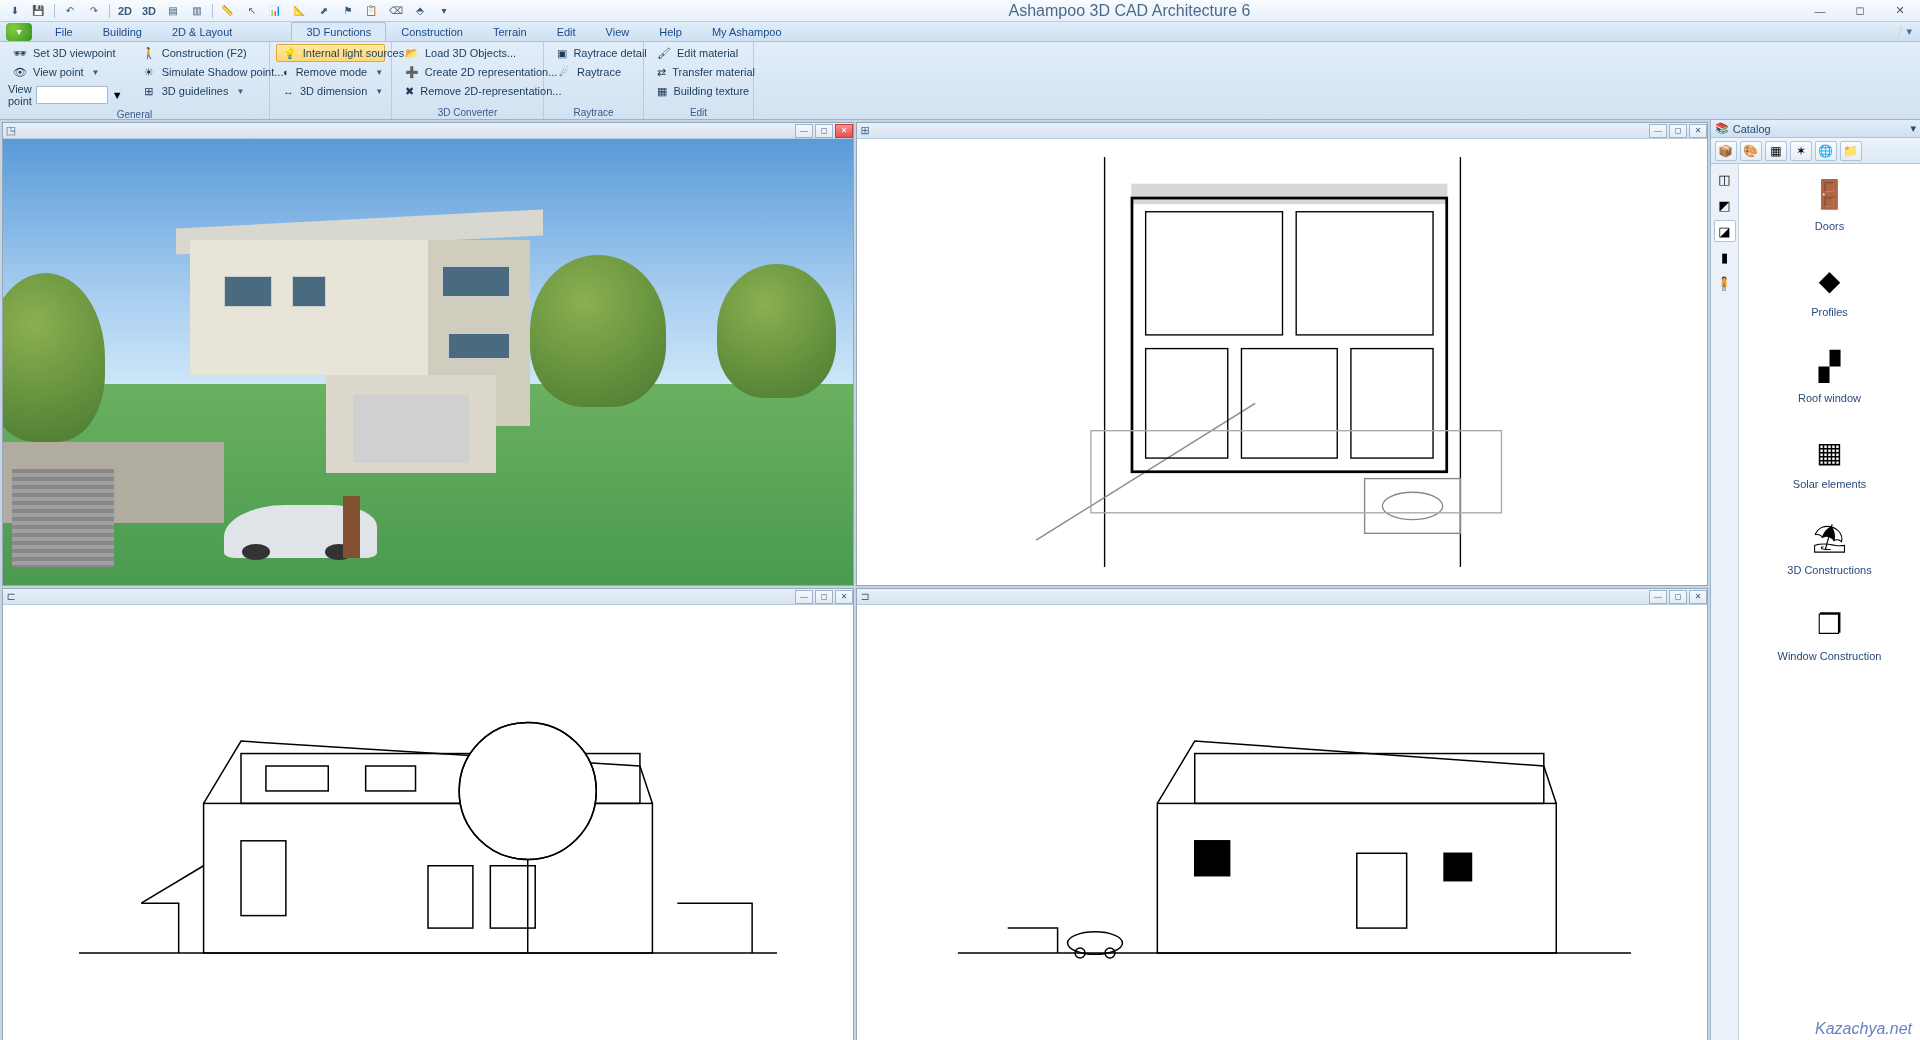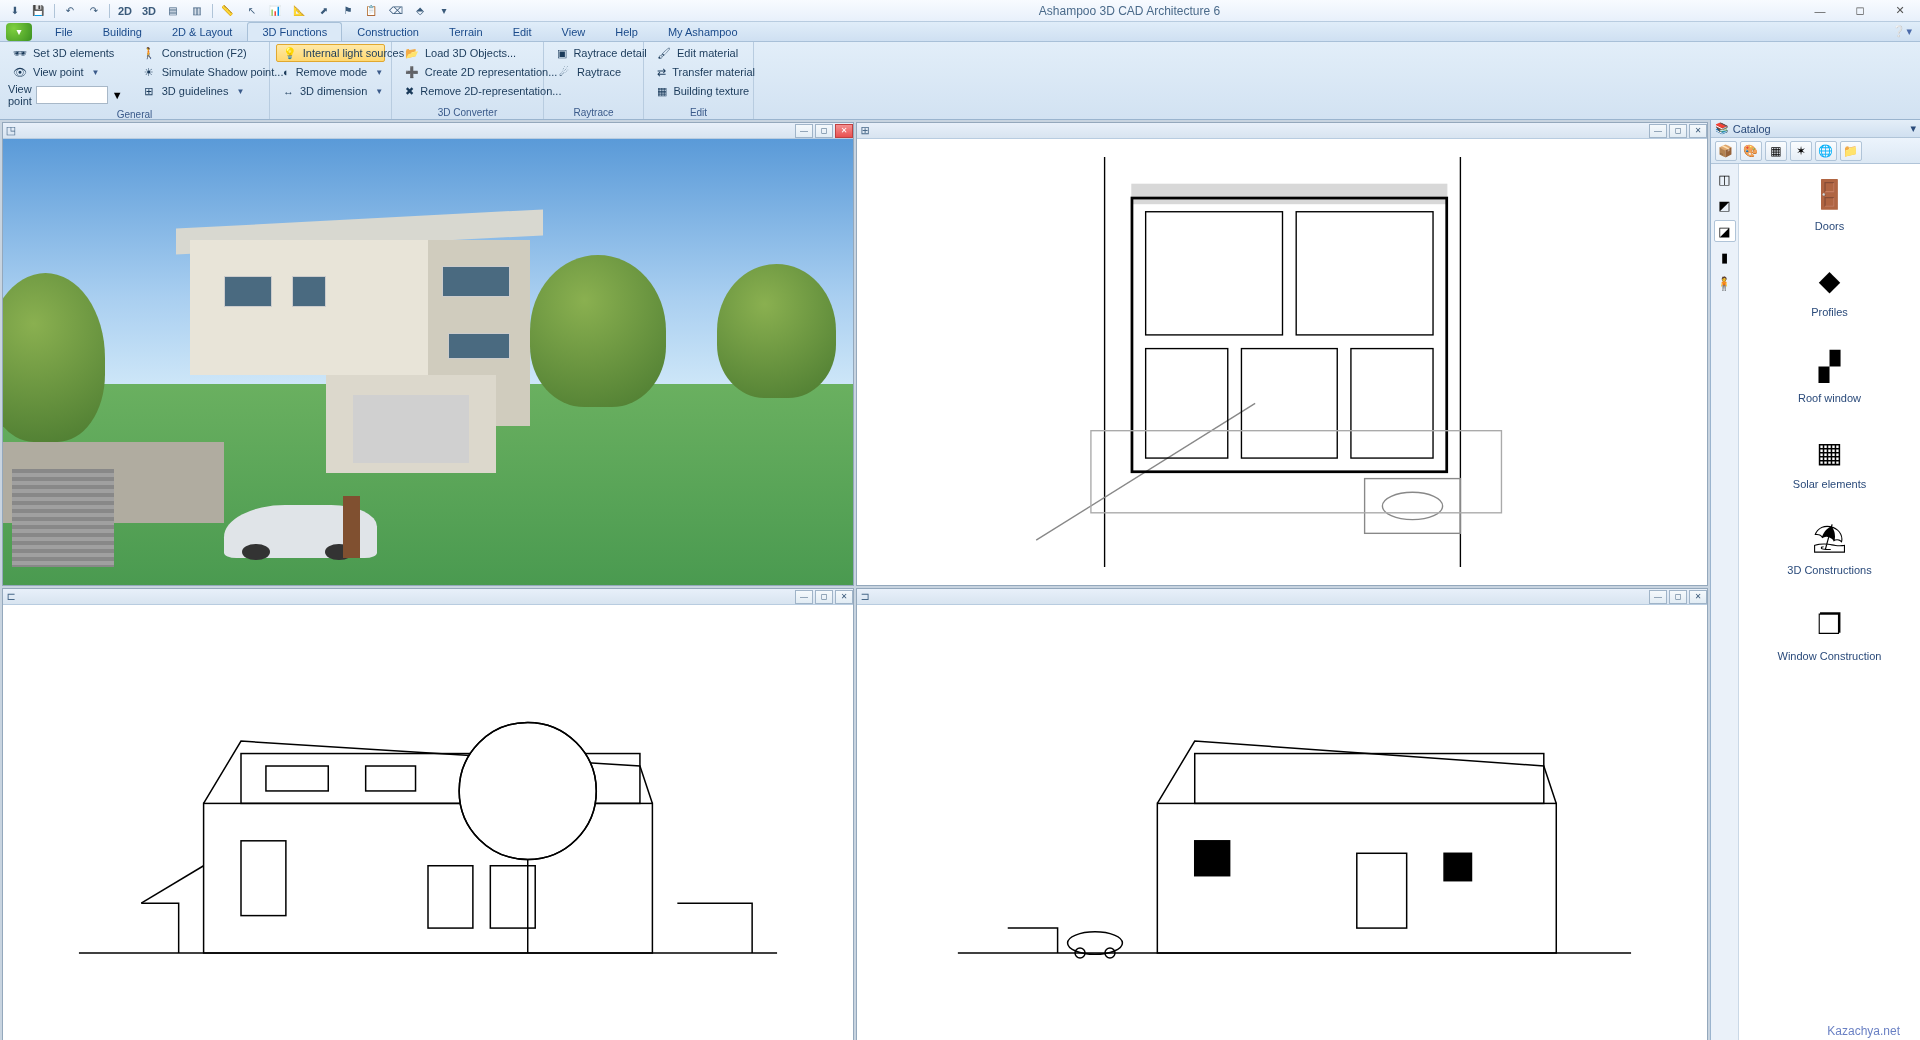--- a/index.html
+++ b/index.html
@@ -2,28 +2,28 @@
 <html><head>
 <meta charset="utf-8">
 <style>
 * { margin:0; padding:0; box-sizing:border-box; font-family:"Segoe UI",Tahoma,sans-serif; font-size:11px; user-select:none; }
 body { width:1920px; height:1040px; background:#fff; overflow:hidden; display:flex; flex-direction:column; }
 
 .titlebar { height:22px; background:linear-gradient(#f8fbff,#e8f0fb); border-bottom:1px solid #b8cce0; display:flex; align-items:center; }
 .qat { display:flex; align-items:center; gap:2px; padding:0 4px; }
 .qat-btn { width:22px; height:18px; display:flex; align-items:center; justify-content:center; border-radius:2px; cursor:pointer; font-size:10px; color:#3a5a7a; }
 .qat-sep { width:1px; height:14px; background:#b0c4d8; margin:0 2px; }
-.app-title { flex:1; text-align:center; color:#4a6a8a; font-size:12px; }
+.app-title { flex:1; text-align:center; color:#4a6a8a; font-size:16px; }
 .winbtns { display:flex; }
 .winbtn { width:40px; height:22px; display:flex; align-items:center; justify-content:center; color:#555; cursor:pointer; }
 
 .menubar { height:22px; background:linear-gradient(#e0edf9,#cfe0f2); display:flex; align-items:center; padding-left:6px; border-bottom:1px solid #a8c0d8; }
 .orb { width:26px; height:18px; background:radial-gradient(circle at 30% 30%,#7fd040,#3a9020); border-radius:4px; margin-right:8px; cursor:pointer; display:flex; align-items:center; justify-content:center; color:#fff; font-size:10px; }
 .menu-tab { padding:3px 14px; color:#1a4a8a; cursor:pointer; border:1px solid transparent; border-bottom:none; }
-.menu-tab.active { background:#dbe9f7; border-color:#a8c0d8; border-radius:3px 3px 0 0; }
+.menu-tab.active { background:#dbe9f7; border-color:#a8c0d8; border-radius:3px 3px 0 0;margin-left:44px; }
 .help-right { margin-left:auto; margin-right:8px; color:#4a6aaa; cursor:pointer; }
 
 .ribbon { height:78px; background:linear-gradient(#e2eef9,#d2e2f2); border-bottom:1px solid #9ab4ce; display:flex; }
 .rgroup { border-right:1px solid #b8cce0; display:flex; flex-direction:column; padding:2px 6px 0; }
 .rgroup-body { flex:1; display:flex; flex-direction:column; gap:1px; }
 .rgroup-label { text-align:center; color:#3a5a8a; font-size:10px; padding:1px 0; }
 .ritem { display:flex; align-items:center; gap:6px; padding:1px 6px; border:1px solid transparent; border-radius:2px; cursor:pointer; color:#1a3a5a; white-space:nowrap; }
 .ritem.lit { background:linear-gradient(#ffe9a8,#ffd870); border-color:#e0a830; }
 .ritem .ic { width:14px; height:14px; display:inline-flex; align-items:center; justify-content:center; font-size:11px; }
 .ritem .dd { margin-left:2px; color:#3a5a8a; font-size:8px; }
@@ -64,21 +64,21 @@
 .cat-tabs { height:26px; background:linear-gradient(#ecf4fc,#dce8f4); border-bottom:1px solid #b0c4d8; display:flex; align-items:center; gap:3px; padding:0 4px; }
 .cat-tab { width:22px; height:20px; border:1px solid #b0c4d8; background:linear-gradient(#fafcfe,#e6eef6); border-radius:2px; cursor:pointer; display:flex; align-items:center; justify-content:center; font-size:12px; }
 .cat-body { flex:1; display:flex; }
 .cat-side { width:28px; background:#eaf1f9; border-right:1px solid #cad8e6; display:flex; flex-direction:column; align-items:center; gap:4px; padding-top:4px; }
 .cat-sbtn { width:22px; height:22px; border:1px solid transparent; border-radius:2px; cursor:pointer; display:flex; align-items:center; justify-content:center; font-size:13px; }
 .cat-sbtn.sel { background:#fff; border-color:#b0c4d8; }
 .cat-list { flex:1; overflow-y:auto; background:#fff; padding:10px 4px; display:flex; flex-direction:column; align-items:center; gap:28px; }
 .cat-item { display:flex; flex-direction:column; align-items:center; gap:6px; cursor:pointer; }
 .cat-thumb { width:46px; height:40px; display:flex; align-items:center; justify-content:center; font-size:28px; }
 .cat-item span { color:#2a4a7a; }
-.watermark { position:absolute; right:20px; bottom:2px; color:#2a4aaa; font-size:12px; opacity:.7; pointer-events:none; }
+.watermark { position:absolute; right:8px; bottom:2px; color:#2a4aaa; font-style:italic; font-size:16px; opacity:.7; pointer-events:none; }
 </style>
 </head>
 <body>
 
 <div class="titlebar">
   <div class="qat">
     <div class="qat-btn">⬇</div>
     <div class="qat-btn">💾</div>
     <div class="qat-sep"></div>
     <div class="qat-btn">↶</div>
@@ -129,21 +129,21 @@
   <div class="help-right">❔▾</div>
 </div>
 
 <div class="ribbon">
   <div class="rgroup" style="width:270px">
     <div class="rgroup-body">
       <div style="display:flex;gap:10px">
         <div style="display:flex;flex-direction:column;gap:1px">
           <div class="ritem">
               <span class="ic">🕶</span>
-              <span>Set 3D elements</span>
+              <span>Set 3D viewpoint</span>
             </div>
           <div class="ritem">
               <span class="ic">👁</span>
               <span>View point</span>
               <span class="dd">▼</span>
             </div>
           <div class="viewpoint-row">
             <span style="color:#1a3a5a">View point</span>
             <input class="vp-input" style="">
             <span class="dd">▼</span>

